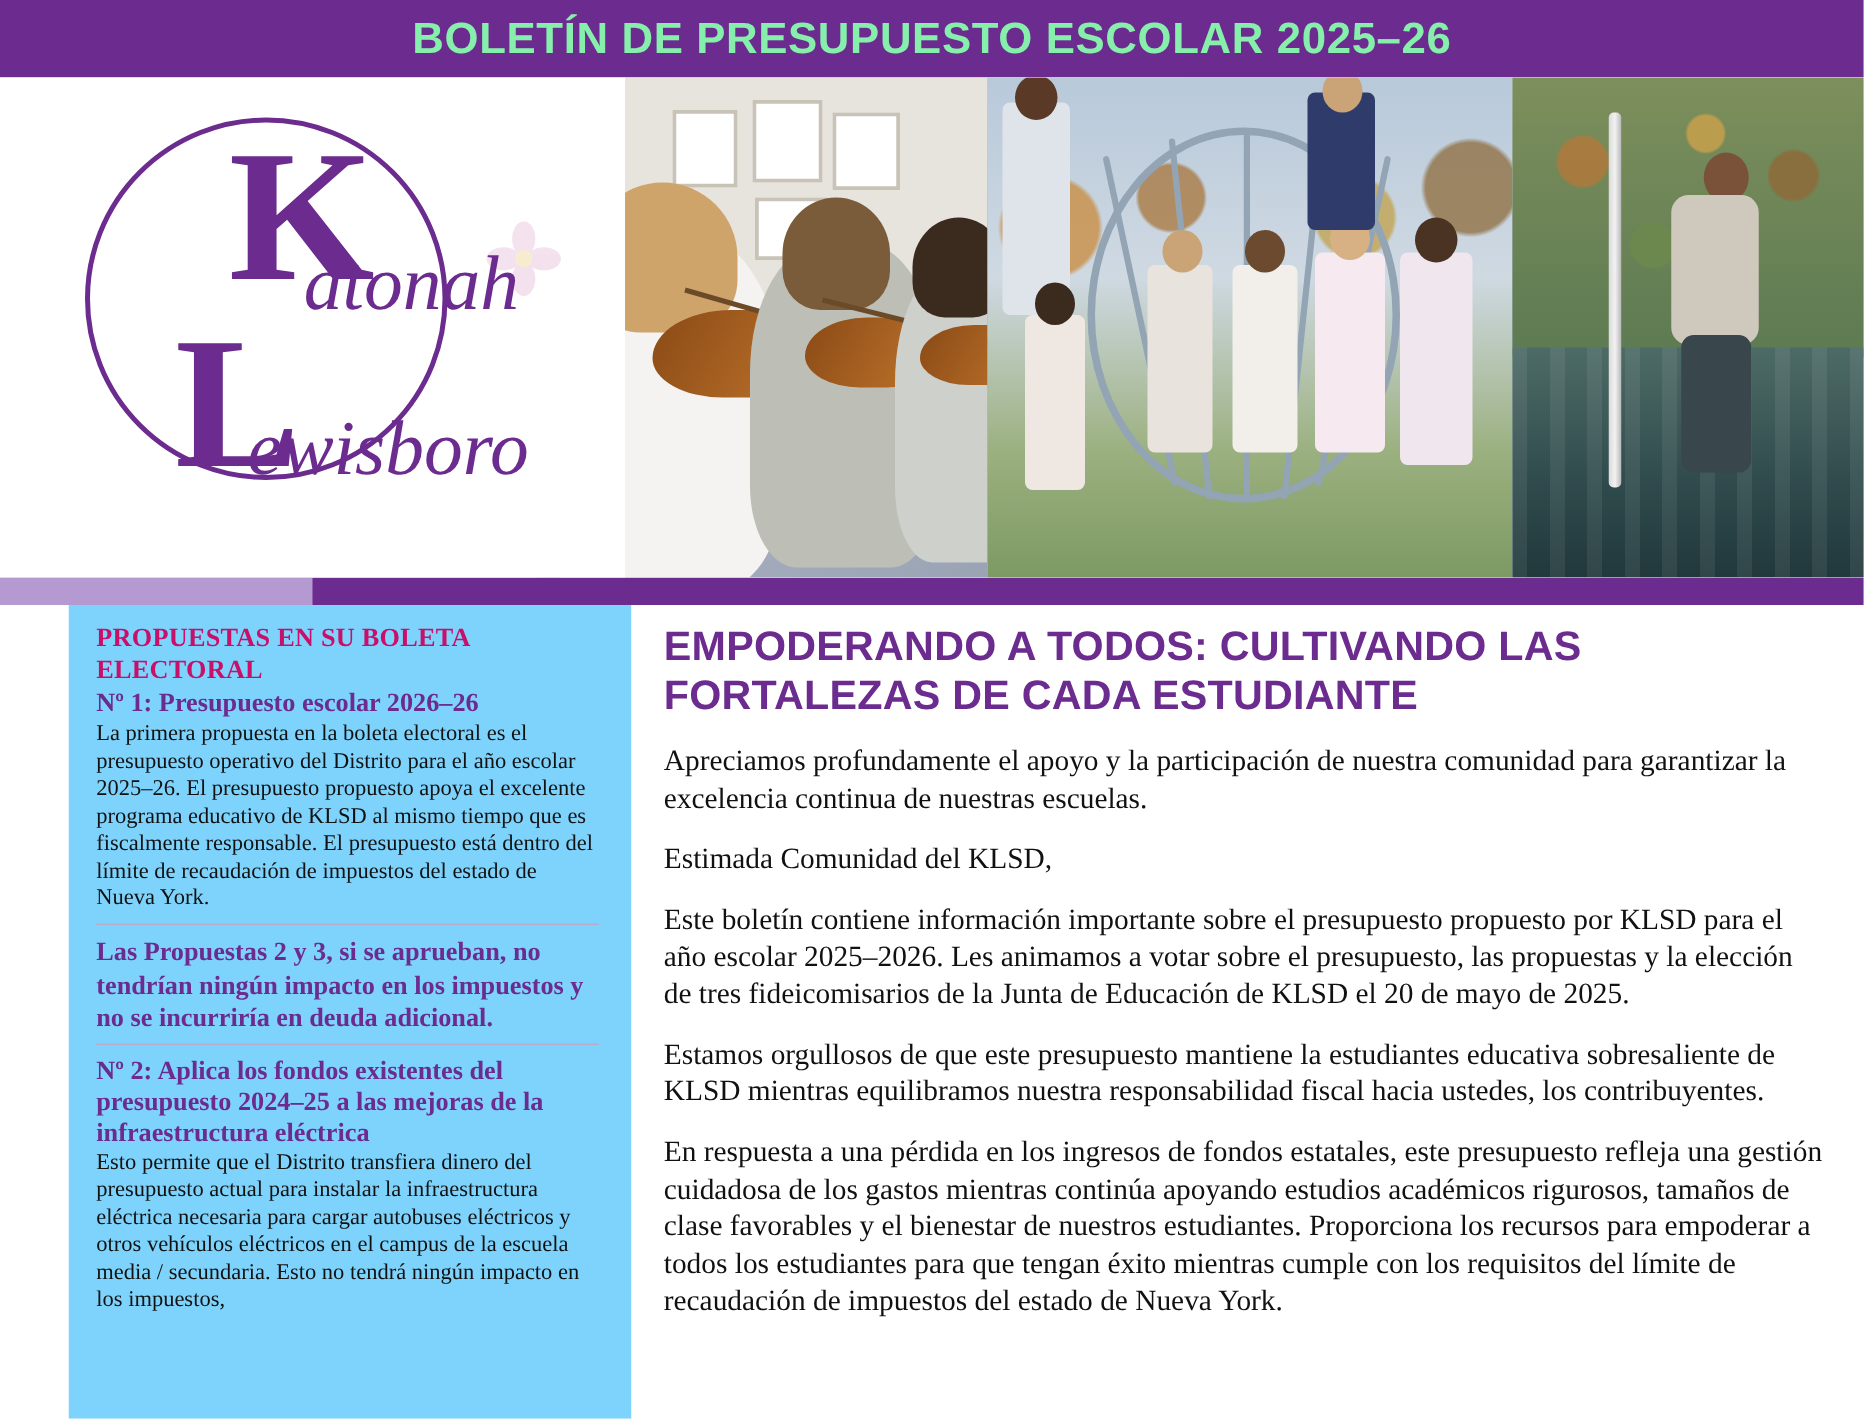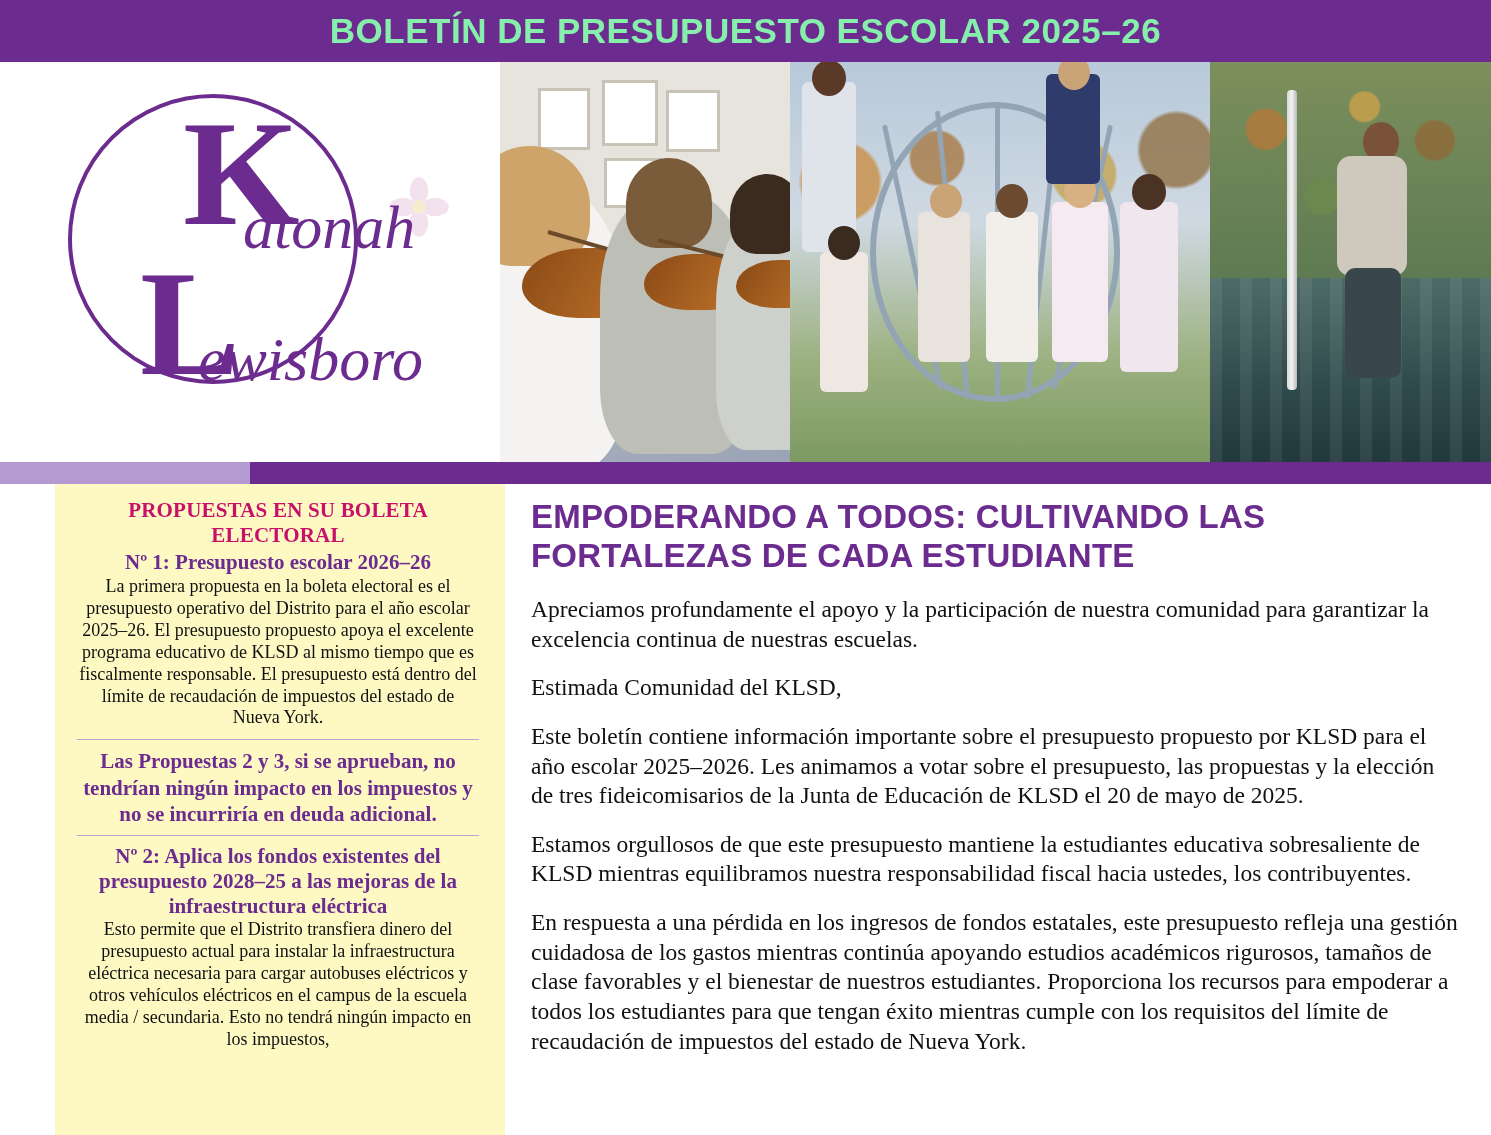--- a/index.html
+++ b/index.html
@@ -185,24 +185,23 @@
   
   .content {
     display: flex;
     height: calc(1135px - 62px - 400px - 22px);
     background: #ffffff;
   }
   .left-rail { width: 55px; flex: 0 0 55px; background: #ffffff; }
   .sidebar {
     width: 450px;
     flex: 0 0 450px;
-    background: #fef9c3;
+    background: #7dd3fc;
     padding: 14px 26px 10px 22px;
     position: relative;
-    text-align: center;
   }
   .sidebar h3 {
     font-family: "Liberation Sans", serif;
     font-family: "Liberation Serif", serif;
     font-weight: bold;
     color: #c8106b;
     font-size: 21px;
     margin: 0 0 2px 0;
     letter-spacing: .2px;
   }
@@ -365,21 +364,21 @@
     <h3>PROPUESTAS EN SU BOLETA ELECTORAL</h3>
     <h4>Nº 1: Presupuesto escolar 2026–26</h4>
     <p>La primera propuesta en la boleta electoral es el presupuesto operativo del Distrito para el año escolar 2025–26. El presupuesto propuesto apoya el excelente programa educativo de KLSD al mismo tiempo que es fiscalmente responsable. El presupuesto está dentro del límite de recaudación de impuestos del estado de Nueva York.</p>
 
     <hr class="hr">
 
     <p class="highlight">Las Propuestas 2 y 3, si se aprueban, no tendrían ningún impacto en los impuestos y no se incurriría en deuda adicional.</p>
 
     <hr class="hr">
 
-    <h4>Nº 2: Aplica los fondos existentes del presupuesto 2028–25 a las mejoras de la infraestructura eléctrica</h4>
+    <h4>Nº 2: Aplica los fondos existentes del presupuesto 2024–25 a las mejoras de la infraestructura eléctrica</h4>
     <p>Esto permite que el Distrito transfiera dinero del presupuesto actual para instalar la infraestructura eléctrica necesaria para cargar autobuses eléctricos y otros vehículos eléctricos en el campus de la escuela media / secundaria. Esto no tendrá ningún impacto en los impuestos,</p>
   </div>
 
   <div class="main">
     <h2>EMPODERANDO A TODOS: CULTIVANDO LAS FORTALEZAS DE CADA ESTUDIANTE</h2>
     <p>Apreciamos profundamente el apoyo y la participación de nuestra comunidad para garantizar la excelencia continua de nuestras escuelas.</p>
     <p>Estimada Comunidad del KLSD,</p>
     <p>Este boletín contiene información importante sobre el presupuesto propuesto por KLSD para el año escolar 2025–2026. Les animamos a votar sobre el presupuesto, las propuestas y la elección de tres fideicomisarios de la Junta de Educación de KLSD el 20 de mayo de 2025.</p>
     <p>Estamos orgullosos de que este presupuesto mantiene la estudiantes educativa sobresaliente de KLSD mientras equilibramos nuestra responsabilidad fiscal hacia ustedes, los contribuyentes.</p>
     <p>En respuesta a una pérdida en los ingresos de fondos estatales, este presupuesto refleja una gestión cuidadosa de los gastos mientras continúa apoyando estudios académicos rigurosos, tamaños de clase favorables y el bienestar de nuestros estudiantes. Proporciona los recursos para empoderar a todos los estudiantes para que tengan éxito mientras cumple con los requisitos del límite de recaudación de impuestos del estado de Nueva York.</p>

